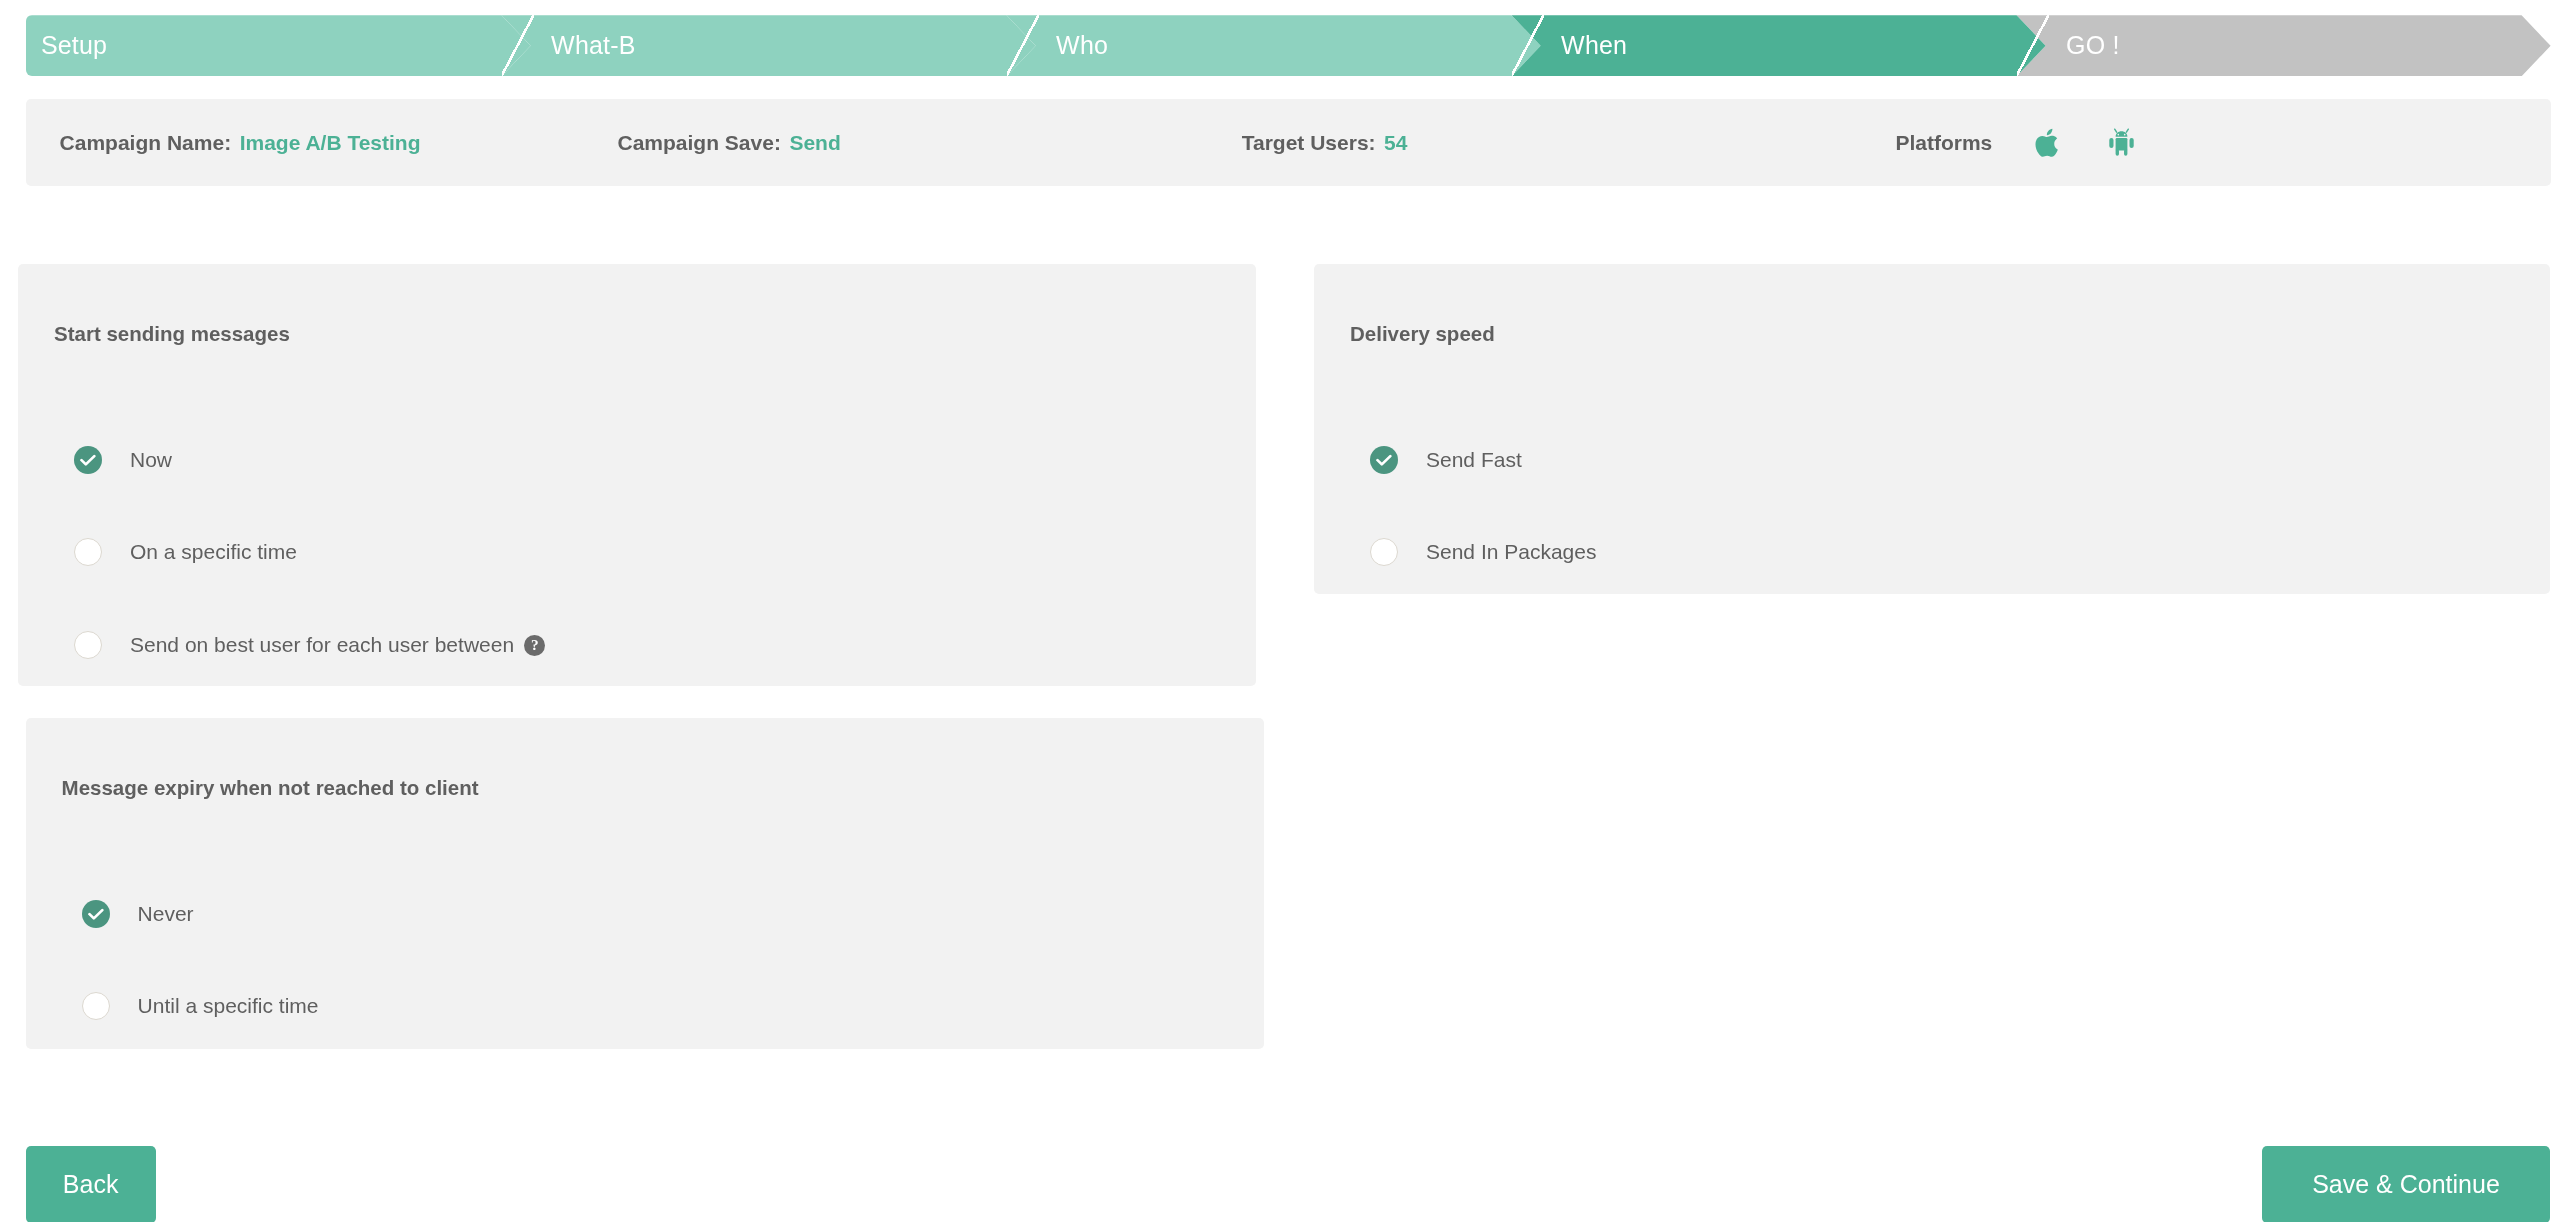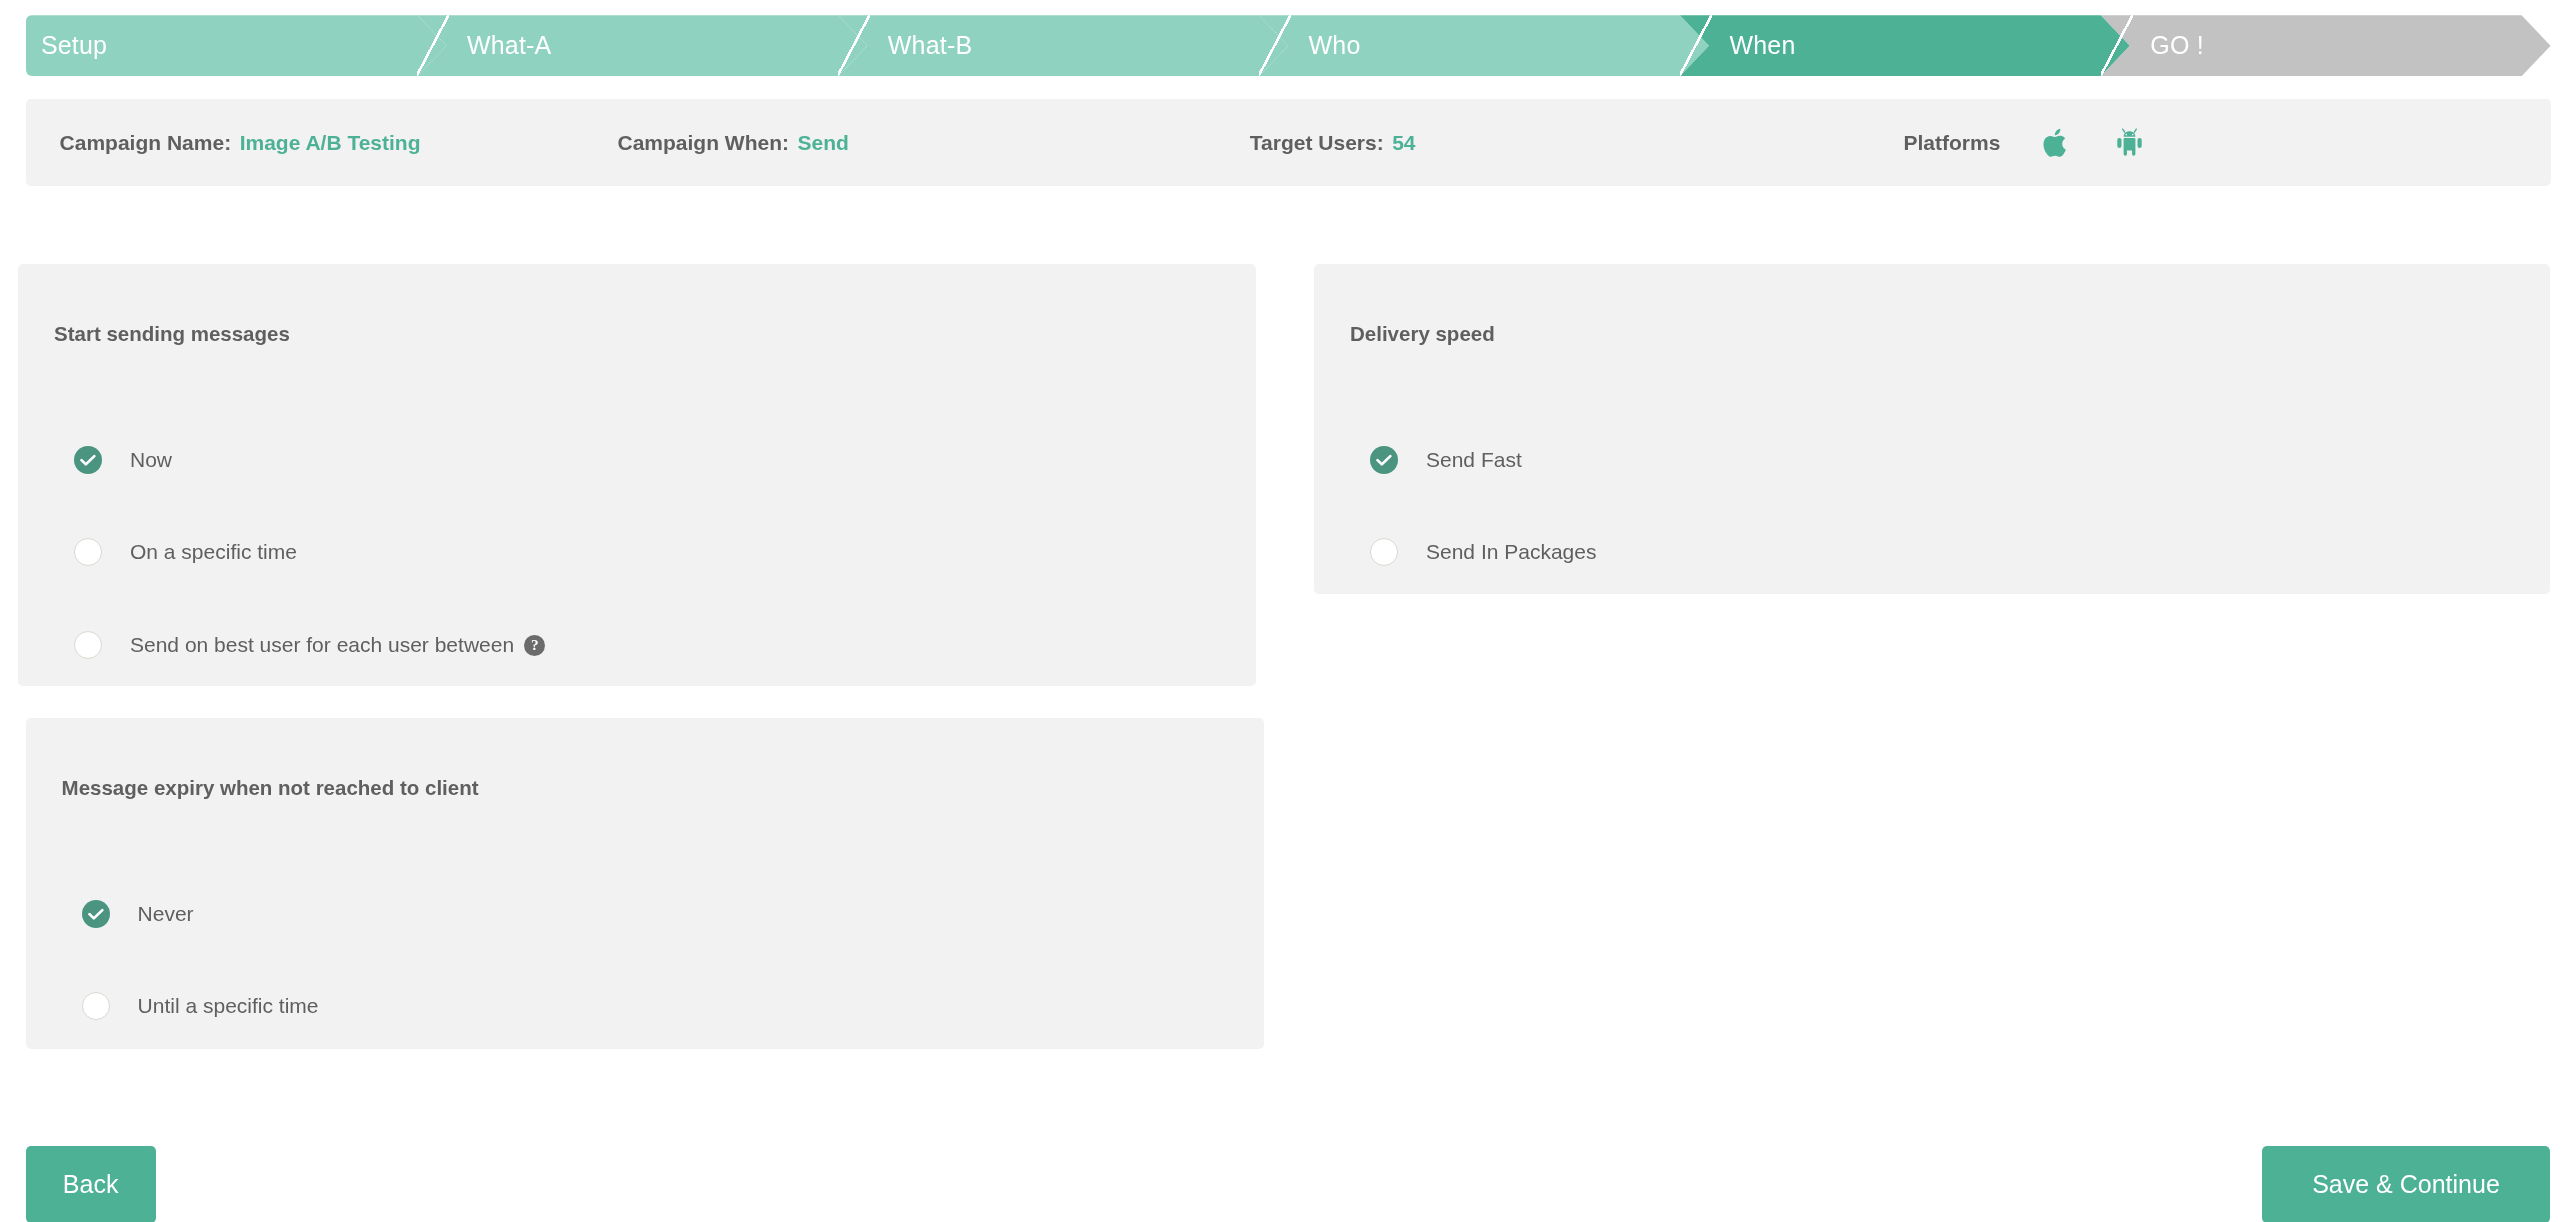--- a/index.html
+++ b/index.html
@@ -212,24 +212,20 @@
 <body>
 
 <div class="wizard">
   <div class="wizard-track">
 
     <div class="step">
       <div class="step-shape"></div>
       <span class="step-label">Setup</span>
     </div>
 
-    <div class="step">
-      <div class="step-shape"></div>
-      <span class="step-label">What-A</span>
-    </div>
 
     <div class="step">
       <div class="step-shape"></div>
       <span class="step-label">What-B</span>
     </div>
 
     <div class="step">
       <div class="step-shape"></div>
       <span class="step-label">Who</span>
     </div>
@@ -248,21 +244,21 @@
 </div>
 
 <div class="summary-bar">
 
   <div class="summary-item s-name">
     <span class="summary-key">Campaign Name:</span>
     <span class="summary-val">Image A/B Testing</span>
   </div>
 
   <div class="summary-item s-type">
-    <span class="summary-key">Campaign When:</span>
+    <span class="summary-key">Campaign Save:</span>
     <span class="summary-val">Send</span>
   </div>
 
   <div class="summary-item s-users">
     <span class="summary-key">Target Users:</span>
     <span class="summary-val">54</span>
   </div>
 
   <div class="platforms-group">
     <span class="platforms-label">Platforms</span>

